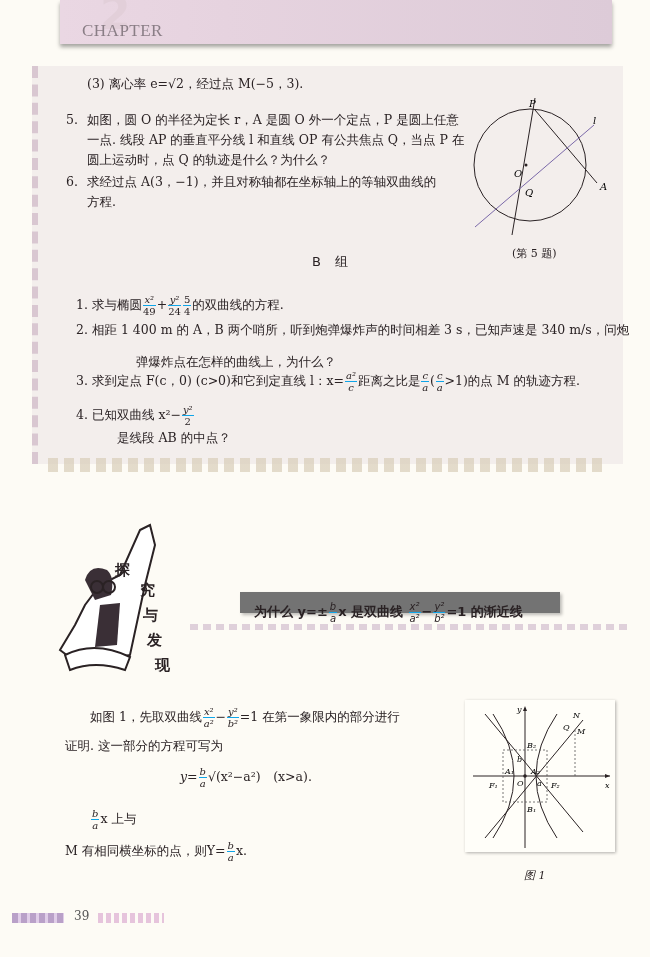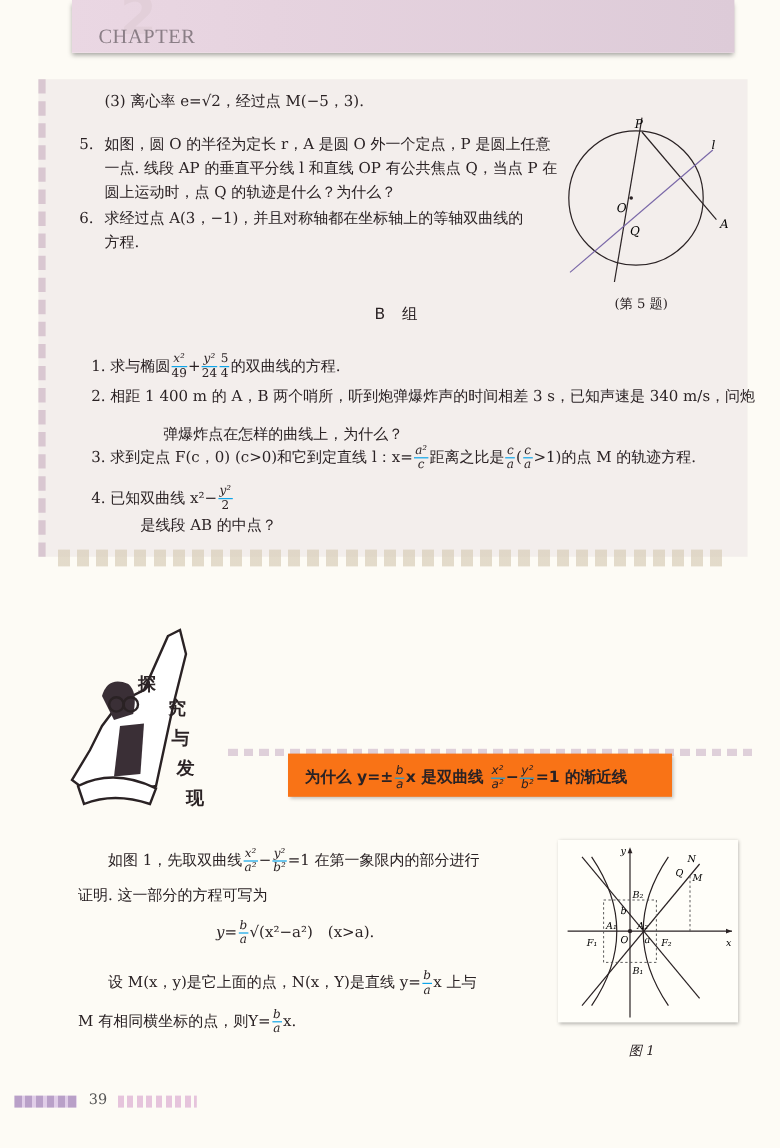--- a/index.html
+++ b/index.html
@@ -13,21 +13,21 @@
   .line{position:absolute;font-size:12.5px;line-height:16px;white-space:nowrap;}
   .it{font-style:italic;}
   .frac{display:inline-block;vertical-align:middle;text-align:center;font-size:10px;line-height:11px;margin:0 1px;}
   .frac span{display:block;}
   .frac .n{border-bottom:1px solid #0ea5e9;padding:0 1px;}
   .group{position:absolute;left:312px;top:253px;font-family:"DejaVu Sans",sans-serif;font-size:13px;letter-spacing:5px;}
   .caption{position:absolute;font-size:11px;}
   .fig5{position:absolute;left:455px;top:80px;}
   .mascot{position:absolute;left:45px;top:515px;width:150px;height:165px;}
   .topic-bar{position:absolute;left:190px;top:624px;width:440px;height:6px;background:repeating-linear-gradient(90deg,#dfd0da 0 8px,transparent 8px 13px);}
-  .topic{position:absolute;left:240px;top:628px;width:320px;height:36px;background:#f97316;box-shadow:2px 2px 3px rgba(0,0,0,0.25);}
+  .topic{position:absolute;left:240px;top:592px;width:320px;height:21px;background:#737373;box-shadow:2px 2px 3px rgba(0,0,0,0.25);}
   .topic .t{position:absolute;left:14px;top:9px;font-family:"DejaVu Sans",sans-serif;font-size:13px;font-weight:bold;white-space:nowrap;}
   .fig1{position:absolute;left:465px;top:700px;width:150px;height:152px;background:#fffef9;box-shadow:1px 1px 3px rgba(0,0,0,0.3);}
   .footer-bars{position:absolute;top:913px;height:10px;}
   .pnum{position:absolute;left:74px;top:909px;font-size:12px;color:#555;}
 </style>
 </head>
 <body>
 
 <div class="header">
   <div class="ch-num">2</div>
@@ -110,21 +110,21 @@
 <div class="line" style="left:90px;top:706px;">
   <span>如图 1，先取双曲线</span><span class="frac"><span class="n it">x²</span><span class="it">a²</span></span><span>−</span><span class="frac"><span class="n it">y²</span><span class="it">b²</span></span><span>=1 在第一象限内的部分进行</span>
 </div>
 <div class="line" style="left:65px;top:738px;">证明. 这一部分的方程可写为</div>
 
 <div class="line" style="left:180px;top:766px;">
   <span class="it">y=</span><span class="frac"><span class="n it">b</span><span class="it">a</span></span><span>√(x²−a²)　(x&gt;a).</span>
 </div>
 
 <div class="line" style="left:90px;top:808px;">
-  <span>设 M(x，y)是它上面的点，N(x，Y)是直线 y=</span><span class="frac"><span class="n it">b</span><span class="it">a</span></span><span>x 上与</span>
+  <span class="frac"><span class="n it">b</span><span class="it">a</span></span><span>x 上与</span>
 </div>
 <div class="line" style="left:65px;top:840px;">
   <span>M 有相同横坐标的点，则Y=</span><span class="frac"><span class="n it">b</span><span class="it">a</span></span><span>x.</span>
 </div>
 
 <div class="fig1">
 <svg width="150" height="152" viewBox="0 0 150 152">
   <line x1="8" y1="76" x2="145" y2="76" stroke="#2a2224" stroke-width="1"></line>
   <polygon points="145,76 140,74 140,78" fill="#2a2224"></polygon>
   <line x1="60" y1="148" x2="60" y2="8" stroke="#2a2224" stroke-width="1"></line>

